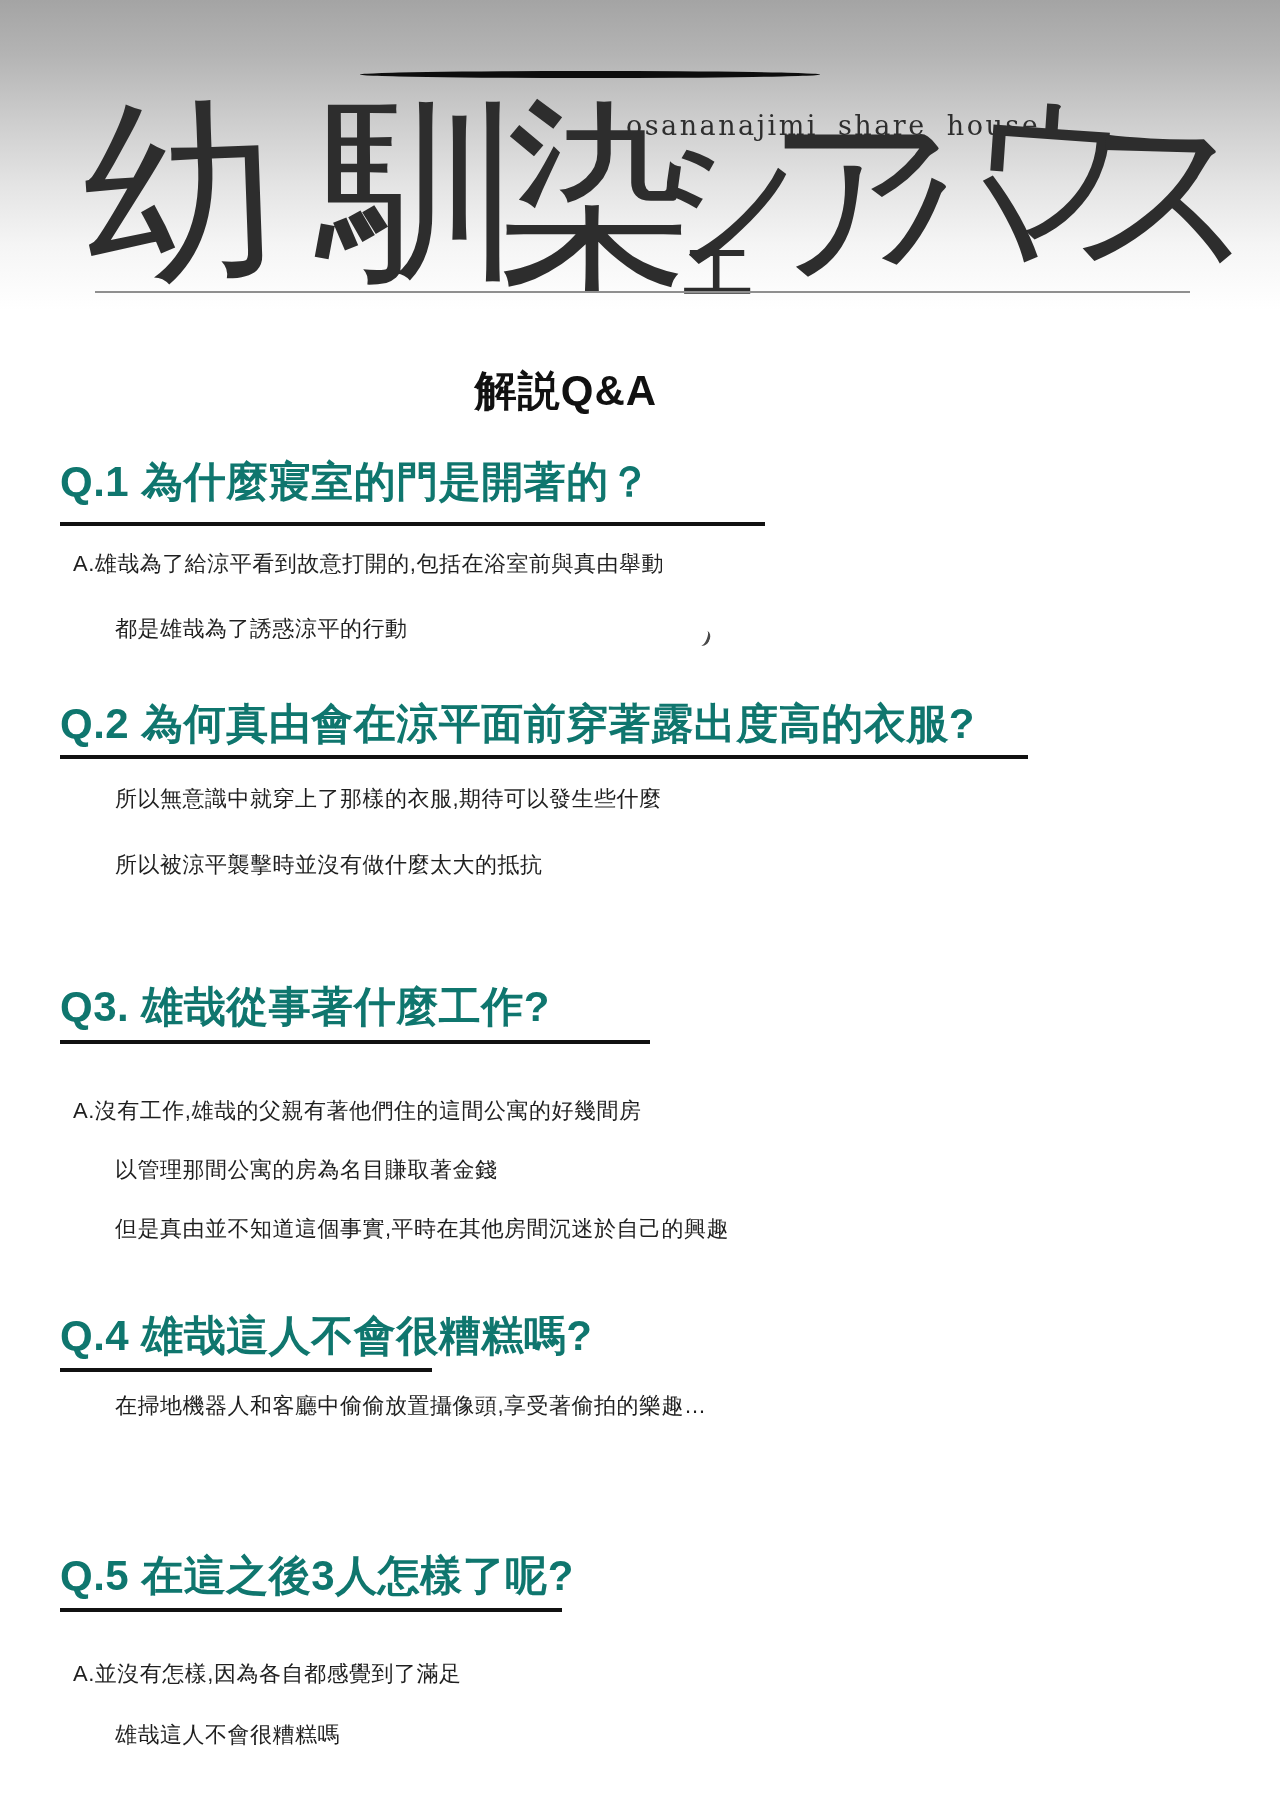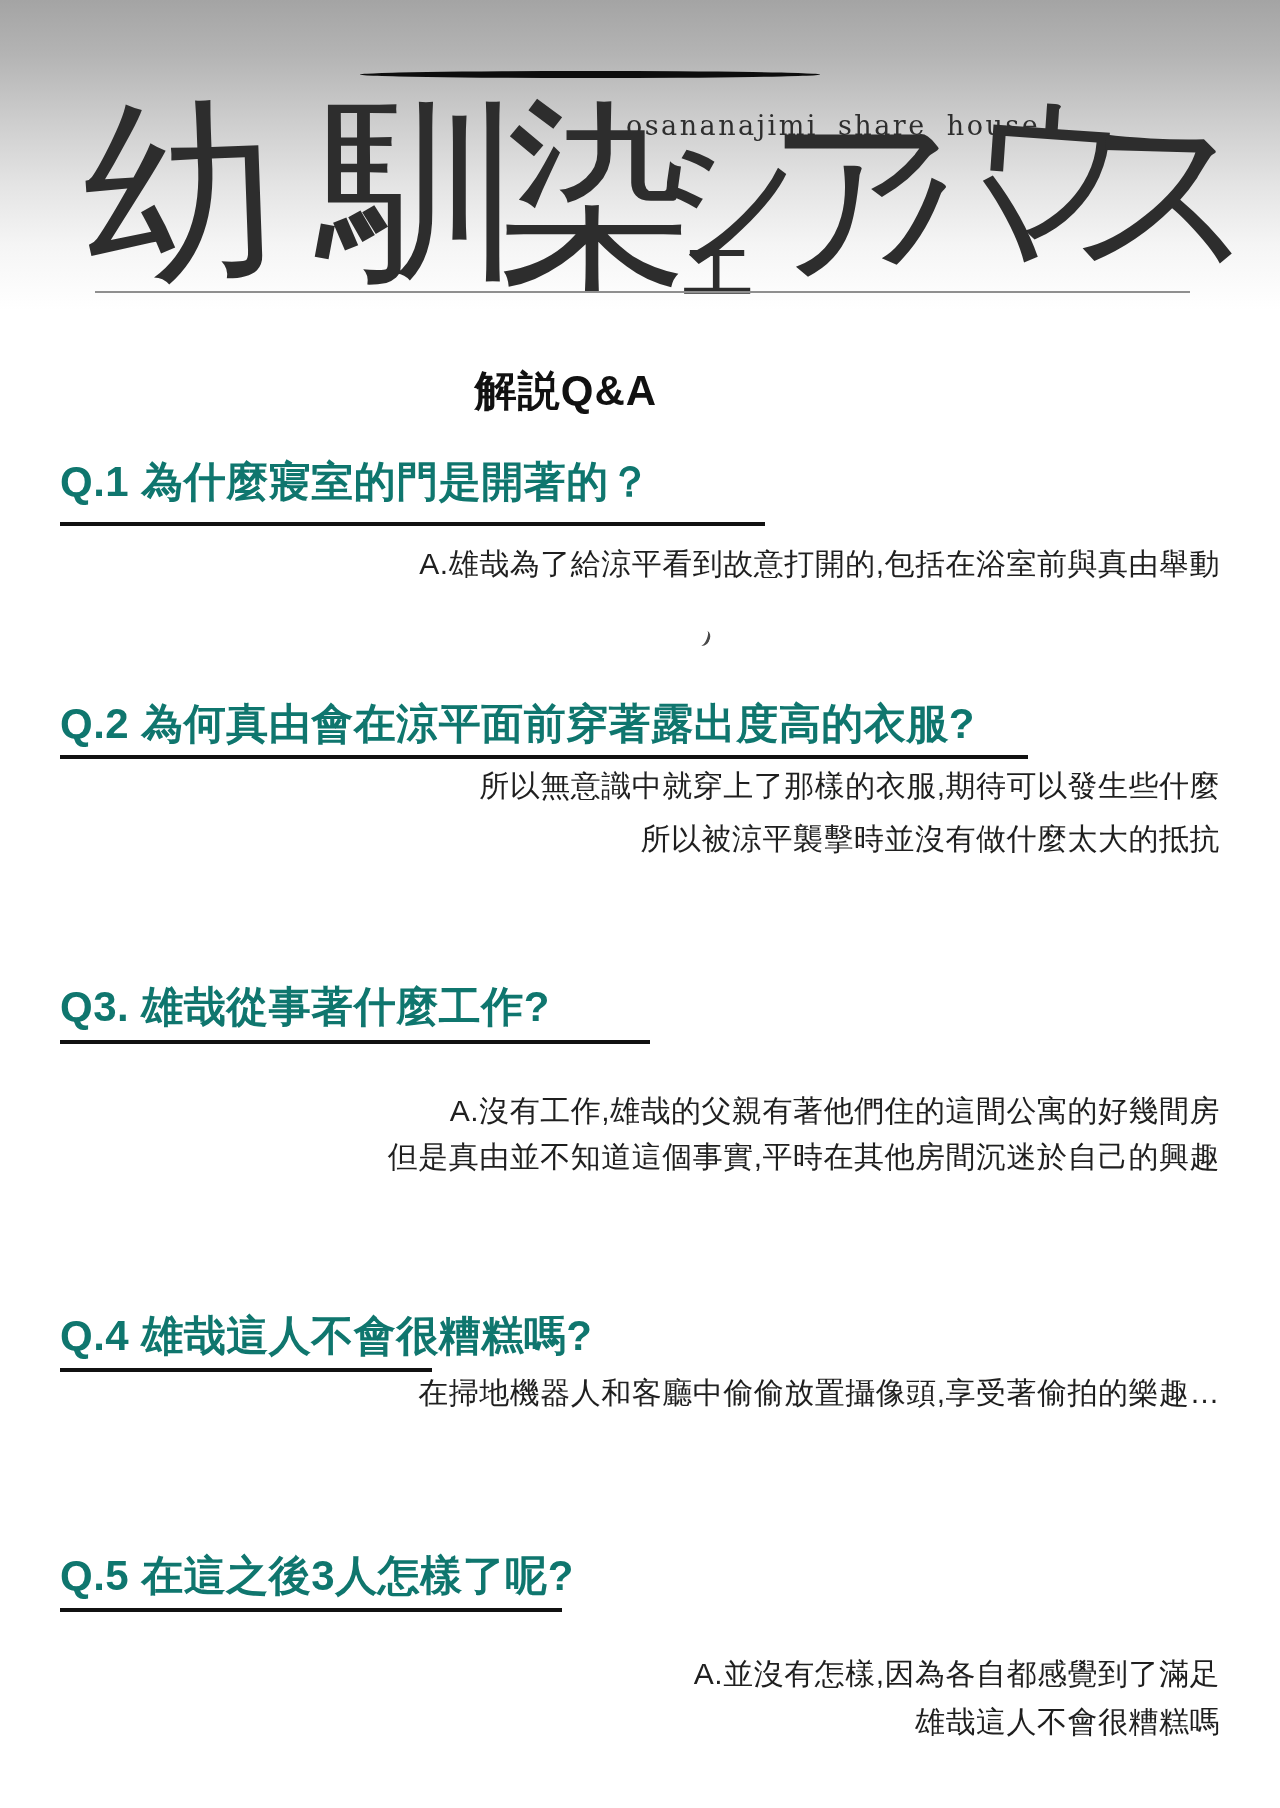--- a/index.html
+++ b/index.html
@@ -53,22 +53,22 @@
     letter-spacing:1px;color:#111;
   }
   
   .qa-sec{position:absolute;left:60px;width:1160px;}
   .qa-sec .q{
     margin:0;font-size:42px;font-weight:700;line-height:48px;
     letter-spacing:0.5px;color:#0f766e;white-space:nowrap;
   }
   .qa-sec .rule{height:4px;background:#111;}
   .qa-sec .a{
-    margin:0;font-size:30px;font-weight:400;color:#1f1f1f;
-    letter-spacing:0.5px;white-space:nowrap;text-align:right;
+    margin:13px;font-size:22px;font-weight:400;color:#1f1f1f;
+    letter-spacing:0.5px;white-space:nowrap;
   }
   .qa-sec .a-cont{padding-left:42px;}
   .s1{top:458px;} .s1 .rule{width:705px;margin-top:16px;}
   .s1 .a{line-height:52px;} .s1 .a-first{margin-top:12px;}
   .s2{top:700px;} .s2 .rule{width:968px;margin-top:7px;}
   .s2 .a{line-height:53px;} .s2 .a-first{margin-top:44px;}
   .s3{top:983px;} .s3 .rule{width:590px;margin-top:9px;}
   .s3 .a{line-height:46px;} .s3 .a-first{margin-top:44px;}
   .s4{top:1312px;} .s4 .rule{width:372px;margin-top:8px;}
   .s4 .a{line-height:42px;} .s4 .a-first{margin-top:41px;}
@@ -100,33 +100,35 @@
     <span class="lc c8">ス</span>
     <div class="thin-rule"></div>
   </header>
 
   <div class="qa-title">解説Q&amp;A</div>
 
   <section class="qa-sec s1">
     <h2 class="q">Q.1 為什麼寢室的門是開著的？</h2>
     <div class="rule"></div>
     <p class="a a-first">A.雄哉為了給涼平看到故意打開的,包括在浴室前與真由舉動</p>
+    <p class="a a-cont">都是雄哉為了誘惑涼平的行動</p>
   </section>
 
   <section class="qa-sec s2">
     <h2 class="q">Q.2 為何真由會在涼平面前穿著露出度高的衣服?</h2>
     <div class="rule"></div>
     <p class="a a-cont">所以無意識中就穿上了那樣的衣服,期待可以發生些什麼</p>
     <p class="a a-cont">所以被涼平襲擊時並沒有做什麼太大的抵抗</p>
   </section>
 
   <section class="qa-sec s3">
     <h2 class="q">Q3. 雄哉從事著什麼工作?</h2>
     <div class="rule"></div>
     <p class="a a-first">A.沒有工作,雄哉的父親有著他們住的這間公寓的好幾間房</p>
+    <p class="a a-cont">以管理那間公寓的房為名目賺取著金錢</p>
     <p class="a a-cont">但是真由並不知道這個事實,平時在其他房間沉迷於自己的興趣</p>
   </section>
 
   <section class="qa-sec s4">
     <h2 class="q">Q.4 雄哉這人不會很糟糕嗎?</h2>
     <div class="rule"></div>
     <p class="a a-cont">在掃地機器人和客廳中偷偷放置攝像頭,享受著偷拍的樂趣…</p>
   </section>
 
   <section class="qa-sec s5">

